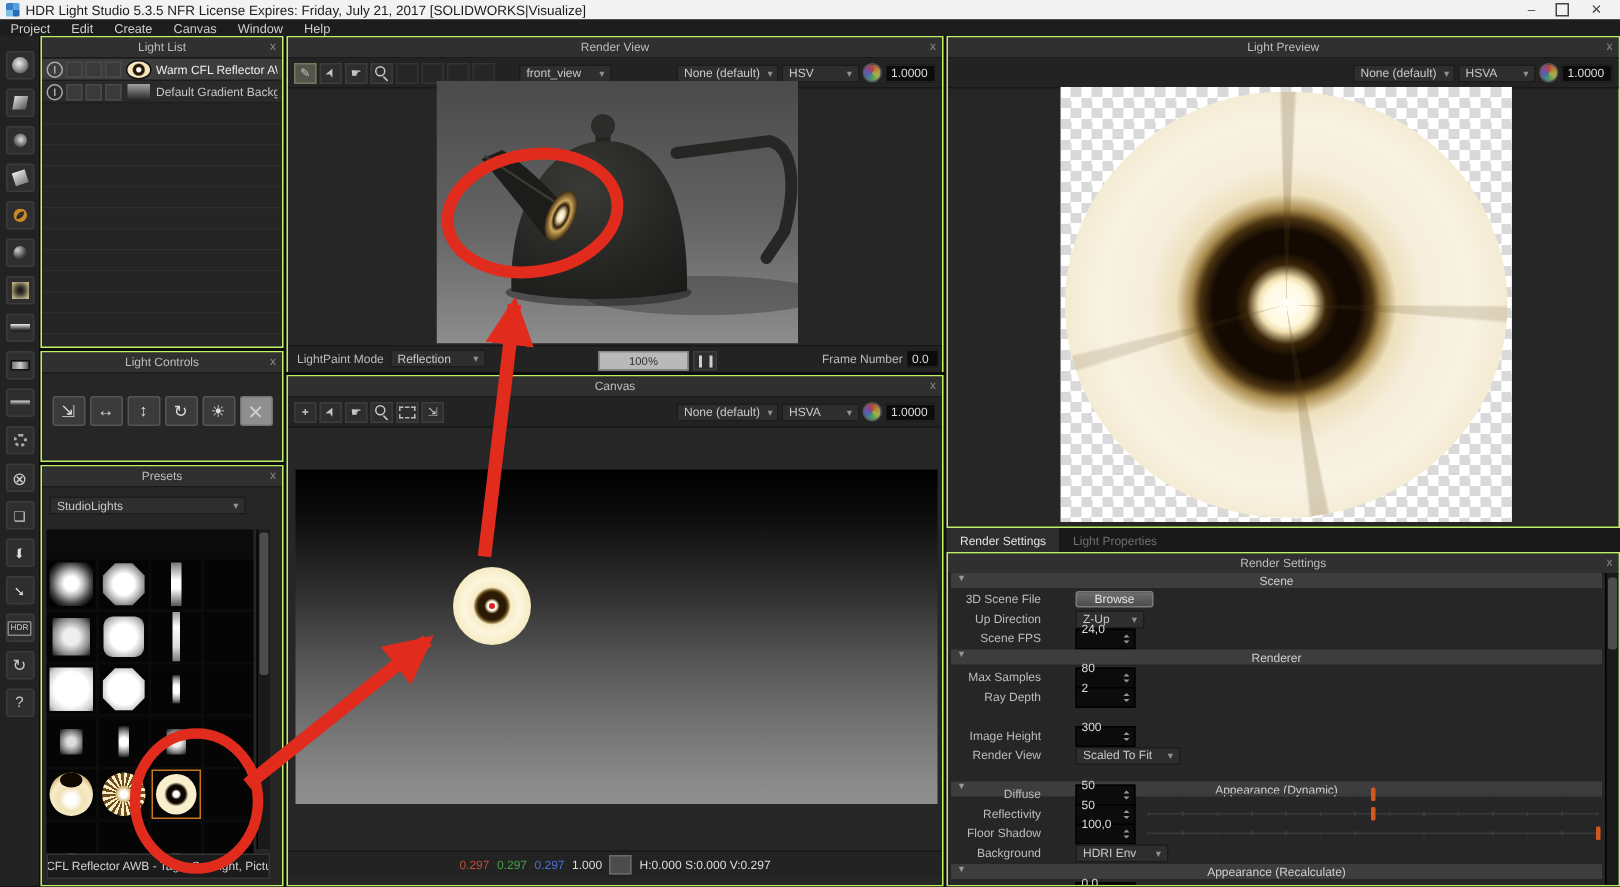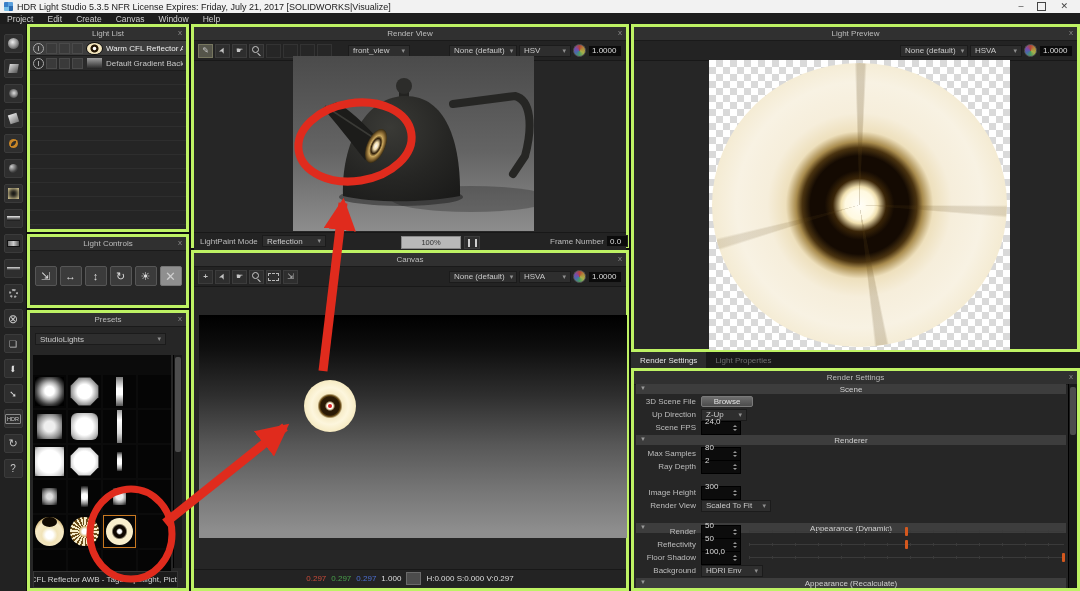--- a/index.html
+++ b/index.html
@@ -9,21 +9,21 @@
   .titlebar{height:13px;background:#f2f2f2;color:#1a1a1a;display:flex;align-items:center;padding:0 4px;font-size:9px}
   .app-icon{width:9px;height:9px;margin-right:4px;background:conic-gradient(#5aa0dc 0 25%,#2a6ab0 0 50%,#7ac0e8 0 75%,#3a80c8 0);border-radius:1px}
   .title-text{flex:1;white-space:nowrap;overflow:hidden}
   .win-controls{display:flex;gap:14px;align-items:center;padding-right:8px;color:#444}
   .win-controls .wc{font-size:9px;line-height:9px;cursor:default}
   .wc-max{width:7px;height:7px;border:1px solid #444}
   .menubar{height:11px;background:#1d1d1d;display:flex;align-items:center;border-bottom:1px solid #000}
   .menu-item{padding:0 7px;color:#cfcfcf;font-size:8.5px}
   
   .app{position:absolute;top:24px;left:0;right:0;bottom:0;background:#0e0e0e}
-  .panel{position:absolute;background:#262626;border:3px solid #bef264;box-sizing:border-box}
+  .panel{position:absolute;background:#262626;border:1px solid #bef264;box-sizing:border-box}
   .ptitle{height:13px;background:#303030;display:flex;align-items:center;justify-content:center;font-size:8px;color:#bdbdbd;position:relative;border-bottom:1px solid #1a1a1a}
   .pclose{position:absolute;right:4px;top:1px;color:#8a8a8a;font-size:8px;line-height:10px}
   .ptools{height:19px;background:#232323;display:flex;align-items:center;padding:0 4px;gap:2px;border-bottom:1px solid #181818}
   .tbtn{width:15px;height:14px;background:#2e2e2e;border:1px solid #3c3c3c;display:flex;align-items:center;justify-content:center;color:#c5c5c5;font-size:8px;box-sizing:border-box}
   .tbtn.active{background:#55554a;border-color:#77775f}
   .tbtn.empty{background:#262626;border-color:#333}
   .dd{height:12px;background:#2e2e2e;border:1px solid #1b1b1b;color:#c9c9c9;display:flex;align-items:center;padding:0 4px;font-size:8px;gap:5px;box-sizing:border-box;white-space:nowrap}
   .dd::after{content:'▾';color:#909090;font-size:7px}
   .val{height:12px;background:#0b0b0b;border:1px solid #222;color:#dedede;font-size:8px;display:flex;align-items:center;padding:0 3px;box-sizing:border-box}
   .cwheel{width:11px;height:11px;border-radius:50%;border:1px solid #555;background:conic-gradient(#b4443a,#b08a3a,#a8b04a,#4a9a62,#4a6aaa,#7a4aaa,#b4443a)}
@@ -127,21 +127,21 @@
   .streaks{position:absolute;inset:0;border-radius:50%;
         background:conic-gradient(from -10deg,transparent 0 8deg,rgba(90,65,20,.22) 9deg 12deg,transparent 13deg 100deg,rgba(90,65,20,.16) 101deg 104deg,transparent 105deg 178deg,rgba(90,65,20,.2) 179deg 183deg,transparent 184deg 262deg,rgba(90,65,20,.15) 263deg 266deg,transparent 267deg)}
   
   .tabs{position:absolute;display:flex;background:#191919;border-bottom:1px solid #000;align-items:stretch}
   .tab{padding:2px 9px;font-size:8px;display:flex;align-items:center}
   .tab.active{background:#2d2d2d;color:#e2e2e2}
   .tab.inactive{color:#6f6f6f}
   .shdr{position:absolute;left:2px;right:11px;height:10px;background:#3d3d3d;display:flex;align-items:center;justify-content:center;font-size:8px;color:#cfcfcf}
   .tri{position:absolute;left:4px;font-size:6px;color:#999;top:1px}
   .srow{position:absolute;left:0;right:11px;height:11px;display:flex;align-items:center;font-size:8px}
-  .lbl{width:62px;text-align:right;padding-right:5px;color:#bdbdbd;flex:0 0 auto;white-space:nowrap}
+  .lbl{width:62px;text-align:right;padding-right:23px;color:#bdbdbd;flex:0 0 auto;white-space:nowrap}
   .tfield{flex:1;height:10px;background:#0c0c0c;border:1px solid #000;color:#ddd;font-size:8px;padding:0 3px;white-space:nowrap;overflow:hidden;margin-right:6px;display:flex;align-items:center;box-sizing:border-box}
   .btn-browse{width:52px;height:11px;background:linear-gradient(#6e6e6e,#4c4c4c);border:1px solid #7a7a7a;border-radius:2px;color:#e2e2e2;display:flex;align-items:center;justify-content:center;font-size:8px;box-sizing:border-box}
   .spin{width:40px;height:11px;background:#0c0c0c;border:1px solid #000;color:#ddd;display:flex;align-items:center;padding:0 12px 12px 3px;position:relative;box-sizing:border-box;flex:0 0 auto}
   .spin::before,.spin::after{content:'';position:absolute;right:3px;border:2.5px solid transparent}
   .spin::before{top:1px;border-bottom-color:#999}
   .spin::after{bottom:1px;border-top-color:#999}
   .dds{min-width:46px}
   .slider{position:relative;flex:1;height:9px;margin:0 2px 0 8px}
   .slider::before{content:'';position:absolute;left:0;right:0;top:4px;height:1px;background:#3a3a3a}
   .slider::after{content:'';position:absolute;left:0;right:0;top:3px;height:3px;background:repeating-linear-gradient(90deg,#3a3a3a 0 1px,transparent 1px 23px)}
@@ -488,21 +488,21 @@
       <span class="dd" style="width:70px">
           <span style="flex:1">Scaled To Fit</span>
         </span>
     </div>
 
     <div class="shdr" style="top:152px">
         <span class="tri">▼</span>
         <span>Appearance (Dynamic)</span>
       </div>
     <div class="srow" style="top:155px">
-      <span class="lbl">Render</span>
+      <span class="lbl">Diffuse</span>
       <span class="spin">
           <span>50</span>
         </span>
       <span class="slider">
           <span class="shandle" style="left:50%"></span>
         </span>
     </div>
     <div class="srow" style="top:168px">
       <span class="lbl">Reflectivity</span>
       <span class="spin">

